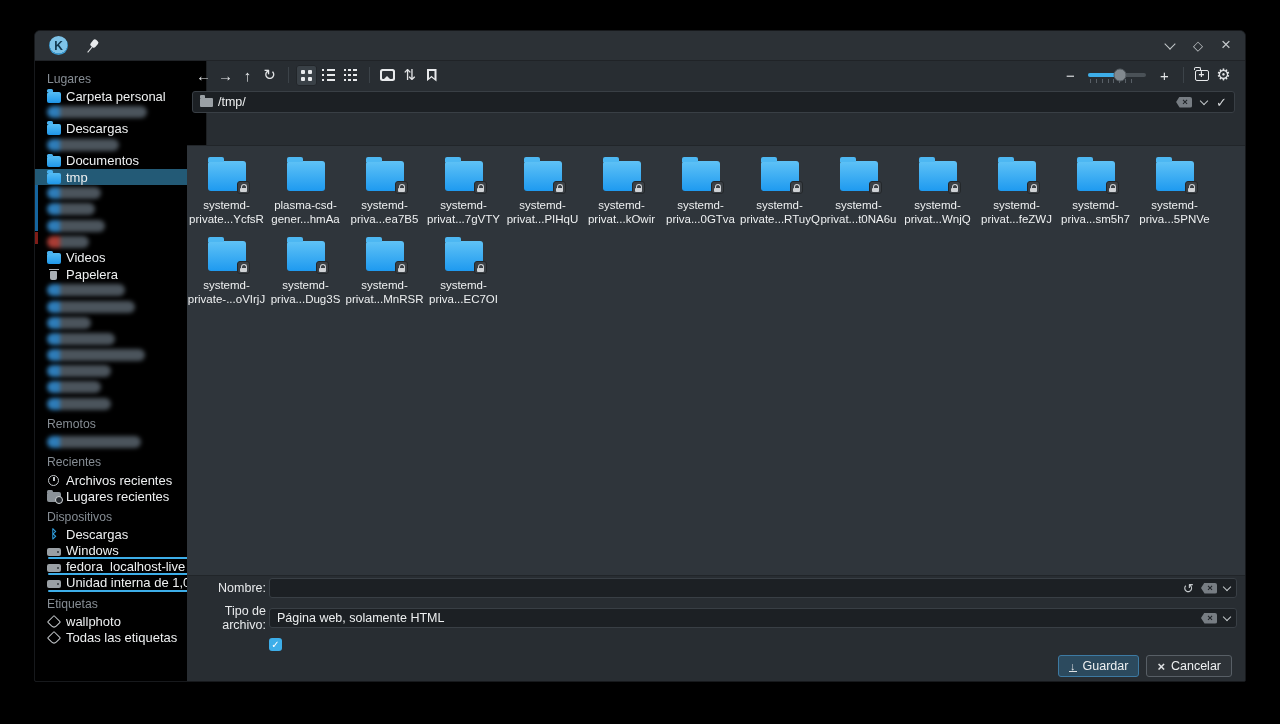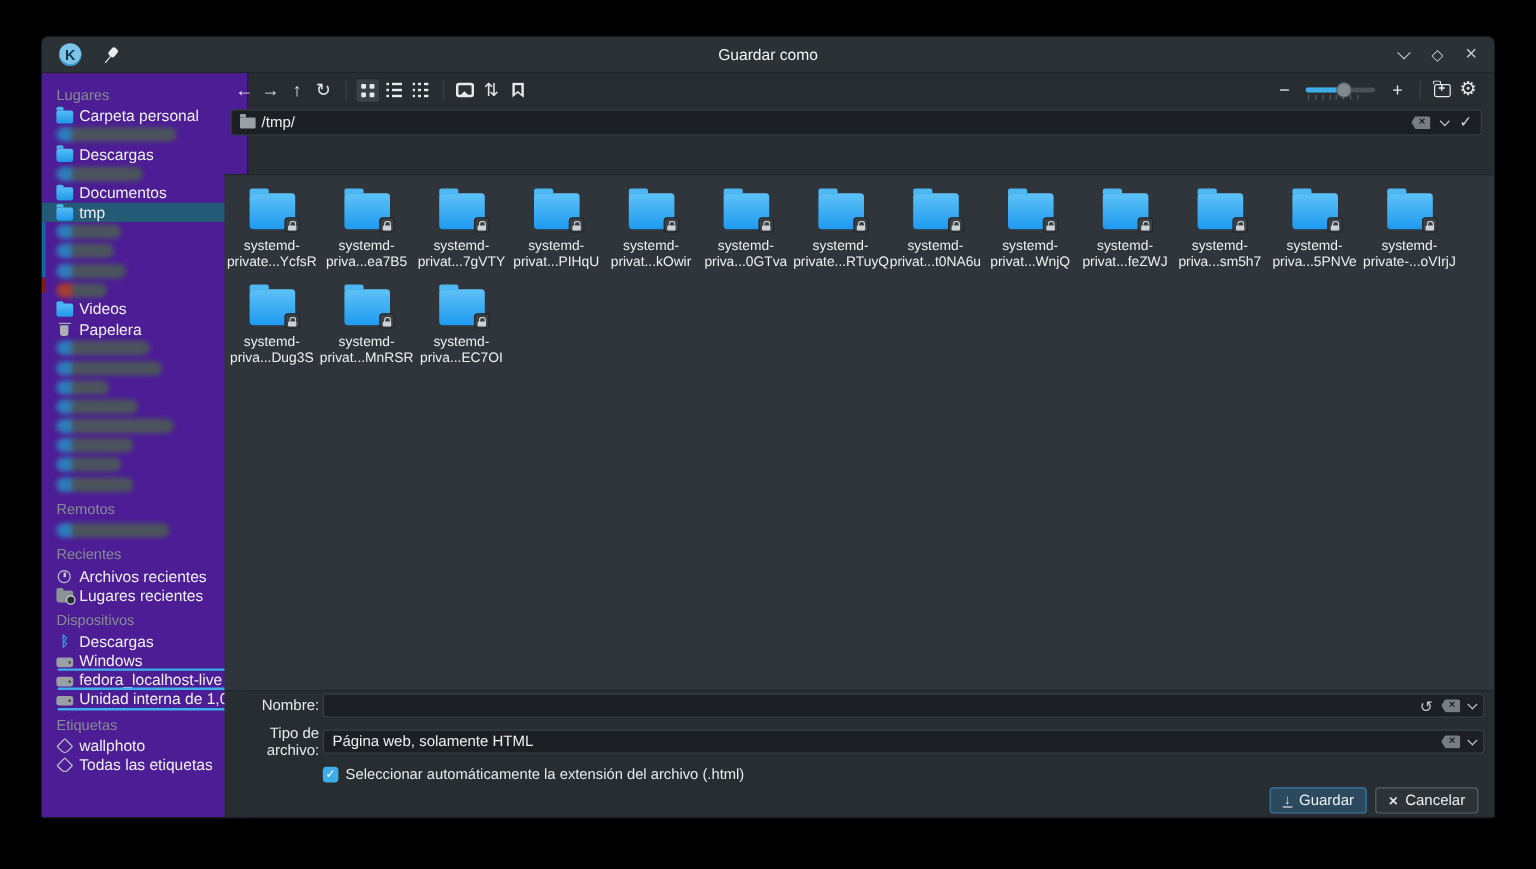--- a/index.html
+++ b/index.html
@@ -16,21 +16,21 @@
   .pin i{position:absolute;left:7px;top:1px;width:6px;height:8px;background:#e8eaec;border-radius:2px;}
   .pin em{position:absolute;left:9.5px;top:9px;width:1.5px;height:7px;background:#e8eaec;}
   .tb-title{position:absolute;left:0;right:0;text-align:center;color:#f2f3f4;font-size:13px;pointer-events:none;}
   .win-btns{margin-left:auto;display:flex;align-items:center;gap:6px;z-index:2;}
   .wbtn{width:22px;height:22px;display:flex;align-items:center;justify-content:center;color:#c4c8cb;}
   .chev-down{width:8px;height:8px;border-left:1.6px solid #c4c8cb;border-bottom:1.6px solid #c4c8cb;
     transform:rotate(-45deg);margin-top:-4px;}
   .diamond{font-size:13px;line-height:1;}
   .xclose{font-size:17px;line-height:1;margin-top:-2px;}
   
-  .sidebar{position:absolute;left:0;top:30px;bottom:0;width:172px;background:#4c1d95;
+  .sidebar{position:absolute;left:0;top:30px;bottom:0;width:172px;background:#000000;
     border-right:1px solid #1d2023;padding-top:5px;overflow:hidden;}
   .side-list{list-style:none;margin:0;padding:0;}
   .side-item{display:flex;align-items:center;height:16.2px;padding-left:12px;color:#eef0f1;
     font-size:13px;white-space:nowrap;position:relative;}
   .side-item.header{color:#868d94;height:19px;margin-top:3px;font-size:12.2px;}
   .side-item.selected{background:#235a76;}
   .side-icon{width:14px;height:13px;flex:none;margin-right:5px;position:relative;display:none;}
   .side-label{overflow:hidden;text-overflow:ellipsis;}
   
   .side-item.folder .side-icon,.side-item.folderclock .side-icon{display:block;}
@@ -168,21 +168,20 @@
 <body>
 
 <div class="window">
 
   <div class="titlebar">
     <div class="kde-logo">K</div>
     <div class="pin">
         <i></i>
         <em></em>
       </div>
-    <div class="tb-title">Guardar como</div>
     <div class="win-btns">
       <div class="wbtn">
           <span class="chev-down"></span>
         </div>
       <div class="wbtn">
           <span class="diamond">◇</span>
         </div>
       <div class="wbtn">
           <span class="xclose">×</span>
         </div>
@@ -500,20 +499,29 @@
         <div class="file-item locked">
           <div class="folder-icon">
             <div class="lock"></div>
           </div>
           <div class="file-label">
             <span class="l1">systemd-</span>
             <span class="l2">private...YcfsR</span>
           </div>
         </div>
 
+        <div class="file-item">
+          <div class="folder-icon">
+            
+          </div>
+          <div class="file-label">
+            <span class="l1">plasma-csd-</span>
+            <span class="l2">gener...hmAa</span>
+          </div>
+        </div>
 
         <div class="file-item locked">
           <div class="folder-icon">
             <div class="lock"></div>
           </div>
           <div class="file-label">
             <span class="l1">systemd-</span>
             <span class="l2">priva...ea7B5</span>
           </div>
         </div>
@@ -675,21 +683,20 @@
         <div class="field">
           <span>Página web, solamente HTML</span>
           <span class="field-icons">
             <span class="clear-ic"></span>
             <span class="chev-sm"></span>
           </span>
         </div>
       </div>
       <div class="cbrow">
         <span class="checkbox">✓</span>
-        <span class="cblabel">Seleccionar automáticamente la extensión del archivo (.html)</span>
       </div>
       <div class="btnrow">
         <div class="btn btn-save">
           <span class="save-ic">↓</span>
           <span>Guardar</span>
         </div>
         <div class="btn btn-cancel">
           <span class="cancel-ic">×</span>
           <span>Cancelar</span>
         </div>

